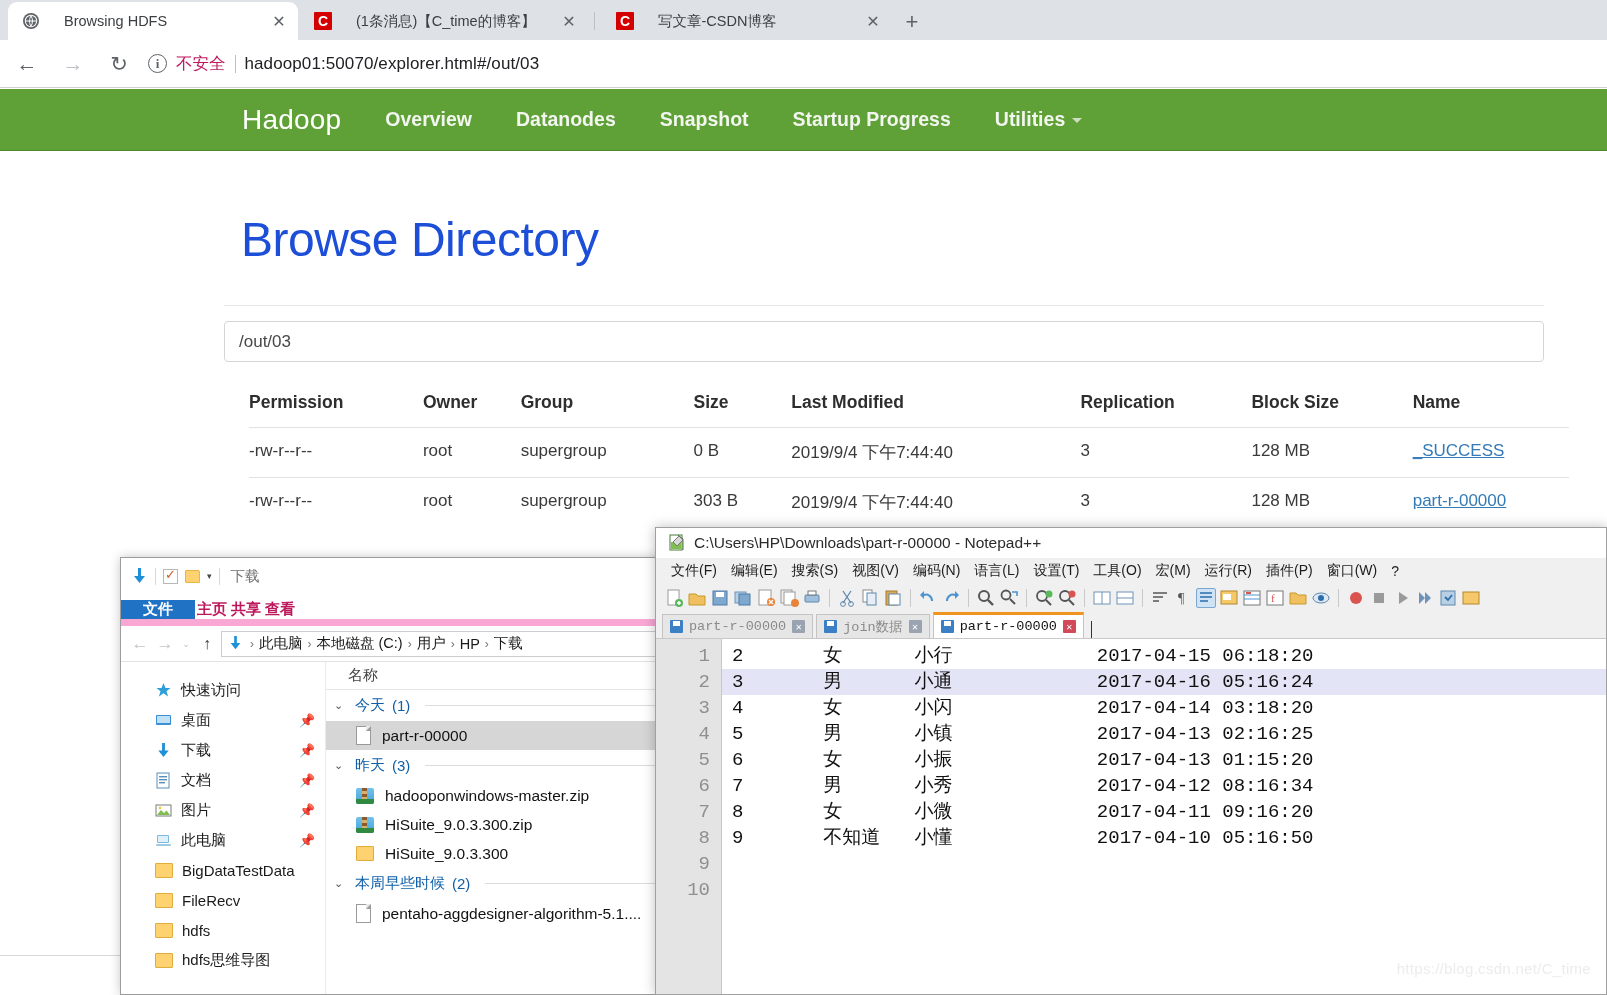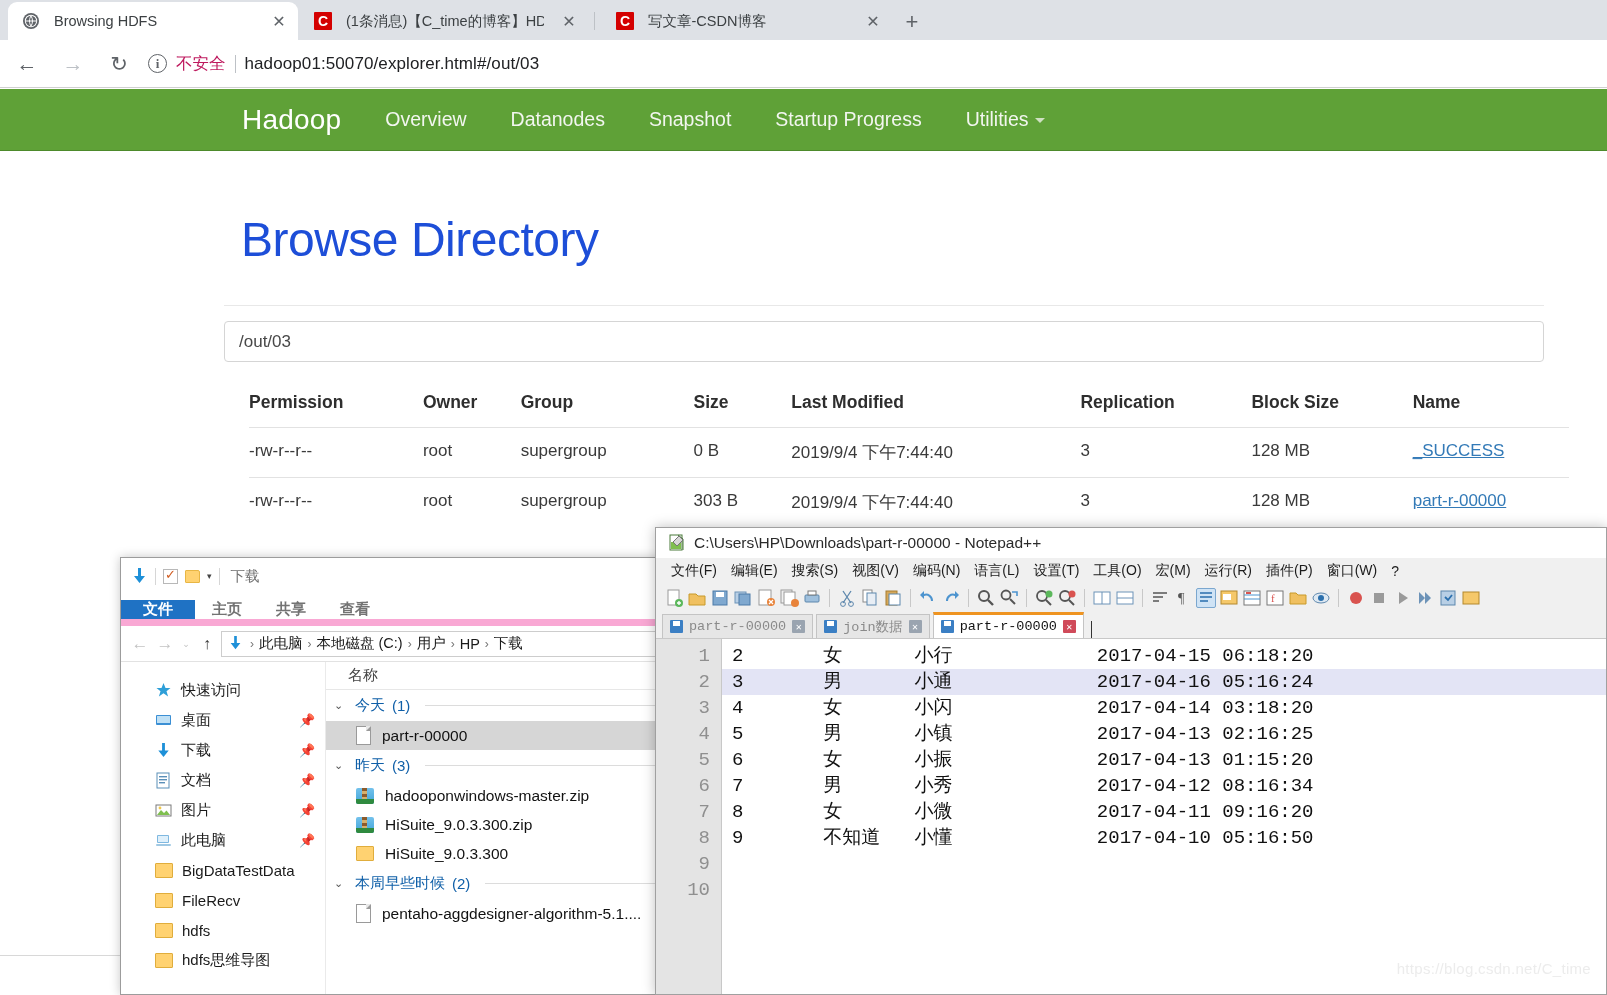--- a/index.html
+++ b/index.html
@@ -10,21 +10,21 @@
   }
   #root { position: relative; width: 1607px; height: 995px; overflow: hidden; }
 
   
   .chrome-tabstrip {
     position: absolute; left: 0; top: 0; width: 1607px; height: 40px;
     background: #dee1e6;
   }
   .chrome-tab {
     position: absolute; top: 2px; height: 38px;
-    display: flex; align-items: center; gap: 14px;
+    display: flex; align-items: center; gap: 24px;
     padding: 0 8px 0 14px;
     font-size: 15px; color: #3c4043; white-space: nowrap; overflow: hidden;
   }
   .chrome-tab.active {
     background: #ffffff;
     border-radius: 9px 9px 0 0;
   }
   .chrome-tab.inactive { background: #dee1e6; }
   .tab-favicon { width: 18px; height: 18px; flex: 0 0 18px; }
   .tab-title { flex: 1 1 auto; overflow: hidden; text-overflow: clip; white-space: nowrap; font-size: 14.5px; }
@@ -68,21 +68,21 @@
     position: absolute; left: 0; top: 89px; width: 1607px; height: 62px;
     background: #5fa137;
     display: flex; align-items: center;
     border-bottom: 1px solid #4d8a2b;
   }
   .hadoop-brand {
     color: #ffffff; font-size: 28px; margin-left: 242px; font-weight: 400;
     letter-spacing: 0.2px;
   }
   .hadoop-link {
-    color: #f2f6ef; font-size: 19.5px; margin-left: 44px; font-weight: 400; text-align: right;
+    color: #f2f6ef; font-size: 19.5px; margin-left: 44px; font-weight: 700; text-align: right;
   }
   .hadoop-caret {
     display: inline-block; margin-left: 7px;
     border-left: 5px solid transparent; border-right: 5px solid transparent;
     border-top: 5px solid #cfe0c2; vertical-align: middle;
   }
   .page-title {
     position: absolute; left: 241px; top: 212px;
     font-size: 48px; font-weight: 400; color: #1d4ed8; letter-spacing: -0.5px;
   }
@@ -135,21 +135,21 @@
   .ex-folder-mini { width: 15px; height: 13px; background: #ffd271; border: 1px solid #e8b644; border-radius: 1px 2px 1px 1px; }
   .ex-dd { font-size: 9px; color: #444; }
   .ex-title-text { color: #6f6f6f; font-size: 14.5px; margin-left: 4px; }
   .ex-ribbon {
     height: 32px; display: flex; align-items: flex-end; background: #fff;
     border-bottom: 7px solid #f9a8d4;
     font-weight: bold;
   }
   .ex-rtab {
     display: flex; align-items: center; justify-content: center;
-    padding: 0 17px; font-size: 15px; color: #737373;
+    padding: 0 2px; font-size: 15px; color: #be185d;
   }
   .ex-rtab.file { background: #1f72c4; color: #ffffff; padding: 0 22px; }
   .ex-addrbar {
     height: 36px; display: flex; align-items: center; gap: 3px;
     padding: 0 8px; border-bottom: 1px solid #e2e2e2;
   }
   .ex-navarrow { width: 22px; text-align: center; font-size: 17px; color: #c3c3c3; }
   .ex-navarrow.up { color: #3a3a3a; font-size: 16px; }
   .ex-navdd { font-size: 9px; color: #c3c3c3; width: 14px; text-align: center; }
   .ex-crumbbox {

